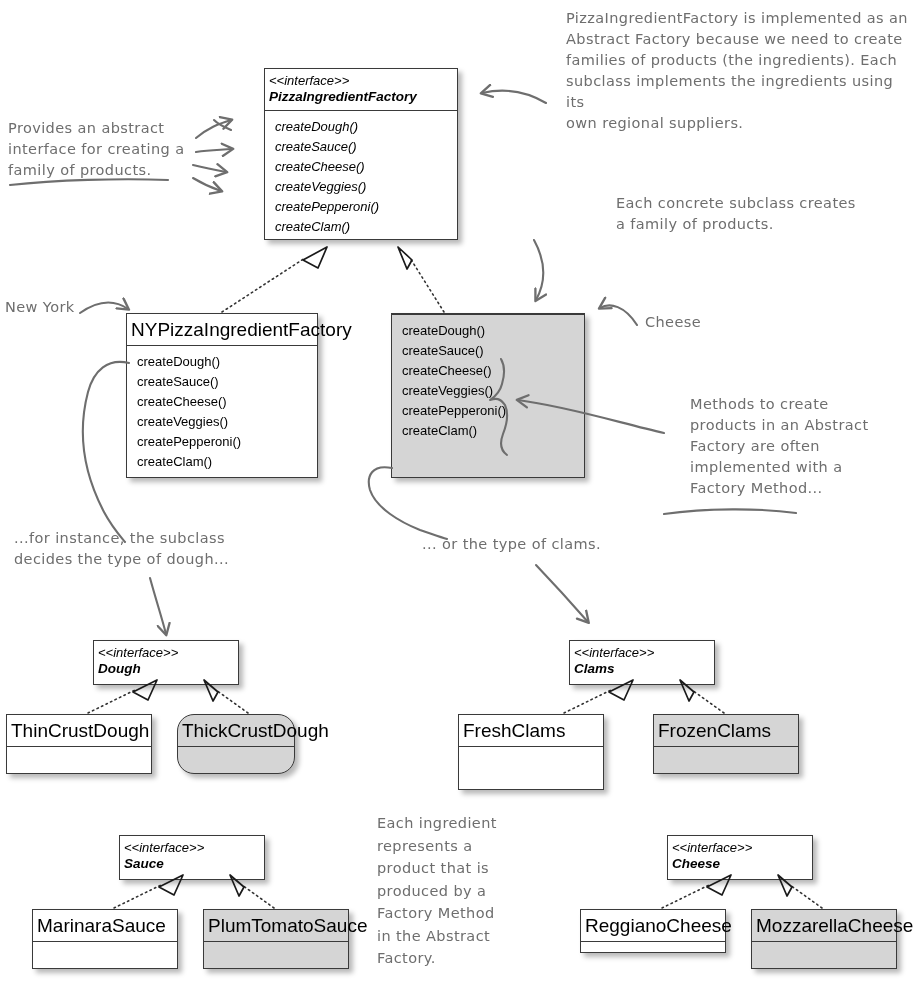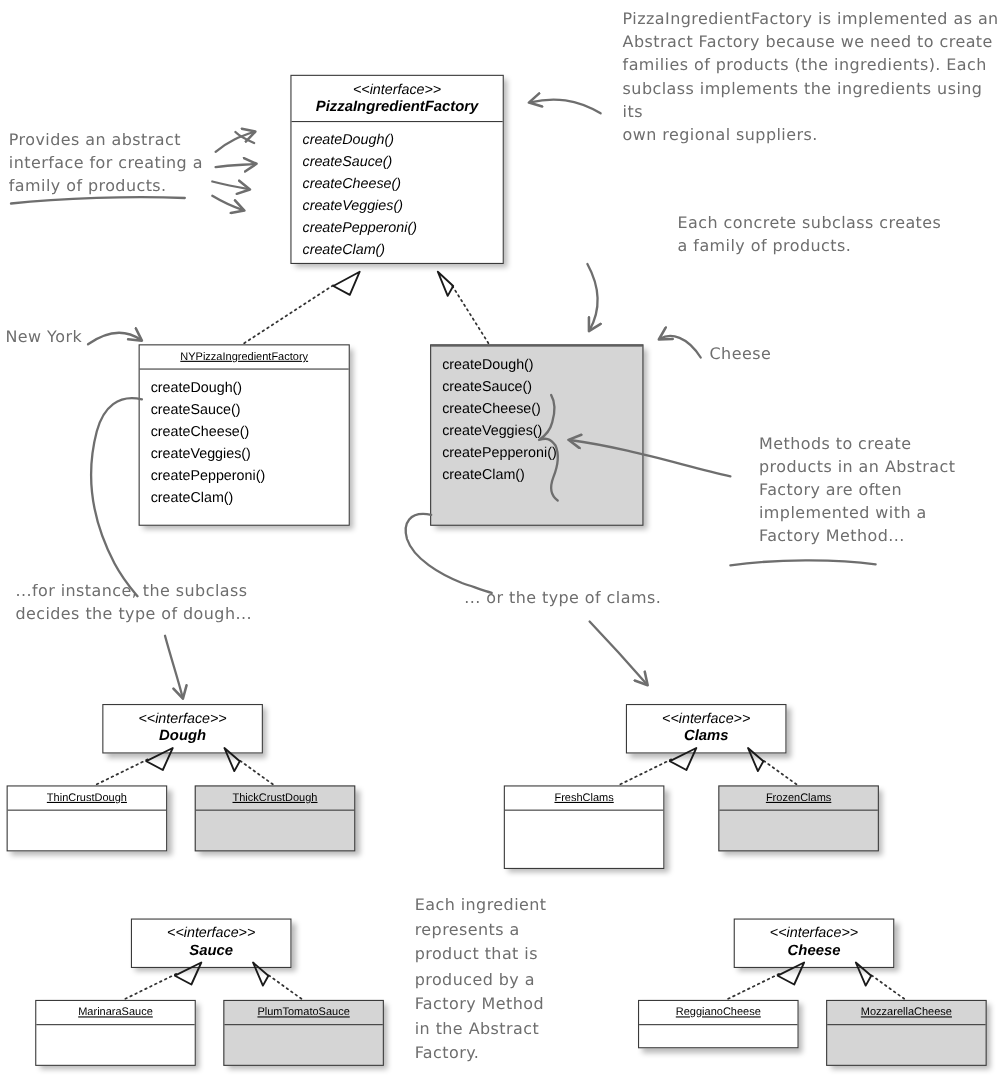--- a/index.html
+++ b/index.html
@@ -18,32 +18,30 @@
     position:absolute;
     box-sizing:border-box;
     border:1px solid #3a3a3a;
     background:#ffffff;
     box-shadow:4px 4px 5px rgba(0,0,0,0.28);
     z-index:5;
   }
   .uml.gray{background:#d5d5d5;}
   .uml .hdr{
     box-sizing:border-box;
-    text-align:center;
     padding:5px 4px 6px 4px;
     line-height:1.12;
   }
   .uml.iface .hdr{font-style:italic;}
   .uml .hdr .st{display:block;font-size:13px;}
   .uml .hdr .nm{display:block;font-size:13.5px;font-weight:bold;}
   .uml.concrete .hdr{
-    font-size:10px;
+    font-size:19px;
     font-weight:normal;
     padding:5px 4px 5px 4px;
-    text-decoration:underline;
   }
   .uml .sep{border-top:1px solid #3a3a3a;}
   .uml .body{box-sizing:border-box;padding:6px 0 6px 10px;}
   .uml .body .m{
     font-size:13px;
     line-height:20px;
     white-space:nowrap;
   }
   .uml.iface .body .m{font-style:italic;}
 
@@ -142,21 +140,21 @@
       <span class="st">&lt;&lt;interface&gt;&gt;</span>
       <span class="nm">Dough</span>
     </div>
   </div>
   <div class="uml concrete" style="left:6px;top:714px;width:146px;height:60px;">
     <div class="hdr">
       <span>ThinCrustDough</span>
     </div>
     <div class="sep"></div>
   </div>
-  <div class="uml concrete gray" style="left:177px;top:714px;width:146px;height:60px;">
+  <div class="uml concrete gray" style="left:177px;top:714px;width:118px;height:60px;border-radius:17px;">
     <div class="hdr">
       <span>ThickCrustDough</span>
     </div>
     <div class="sep"></div>
   </div>
 
   <div class="uml iface" style="left:569px;top:640px;width:146px;height:45px;">
     <div class="hdr">
       <span class="st">&lt;&lt;interface&gt;&gt;</span>
       <span class="nm">Clams</span>

